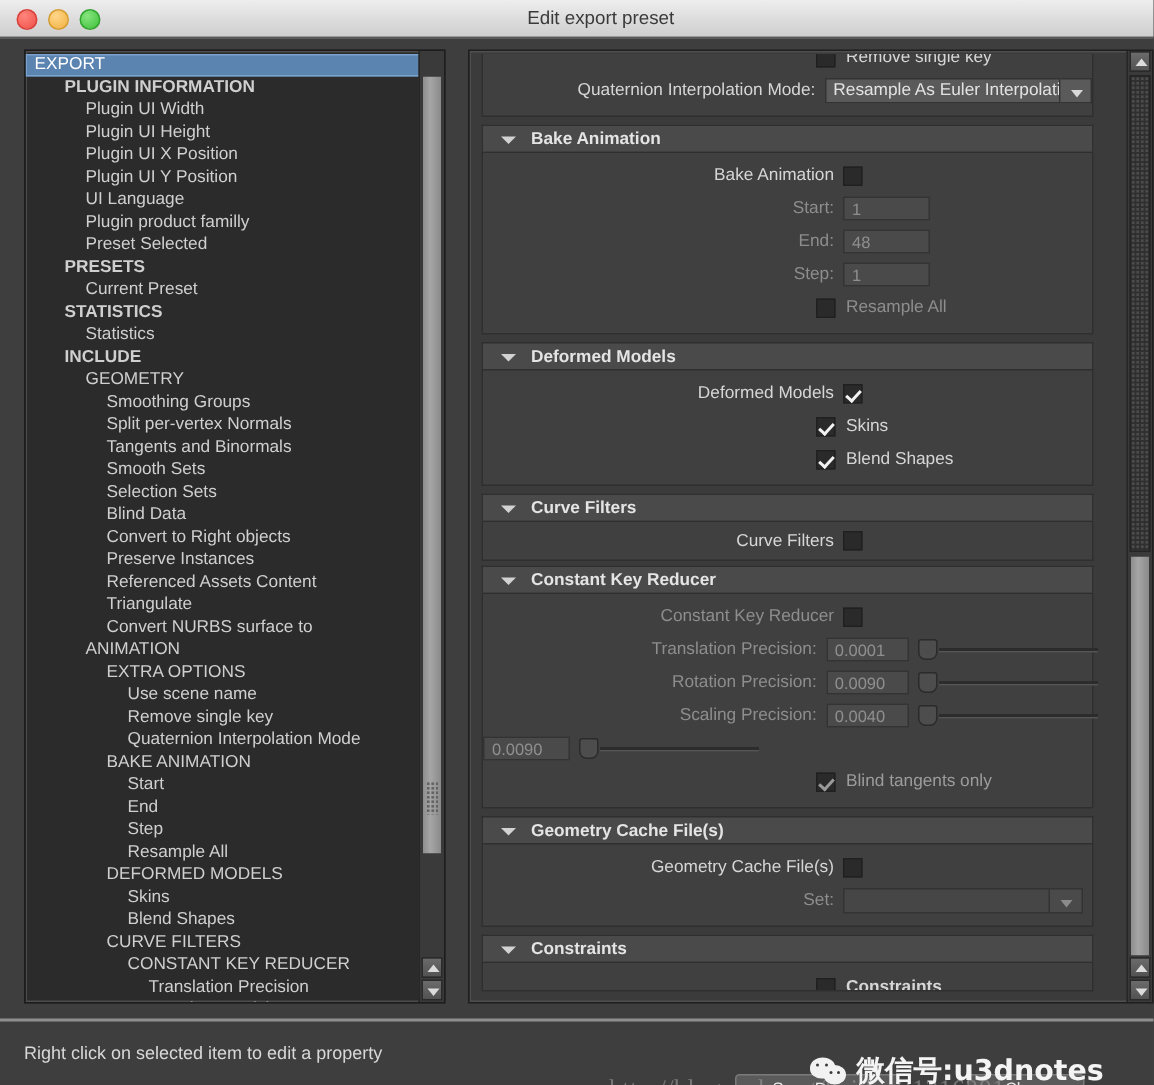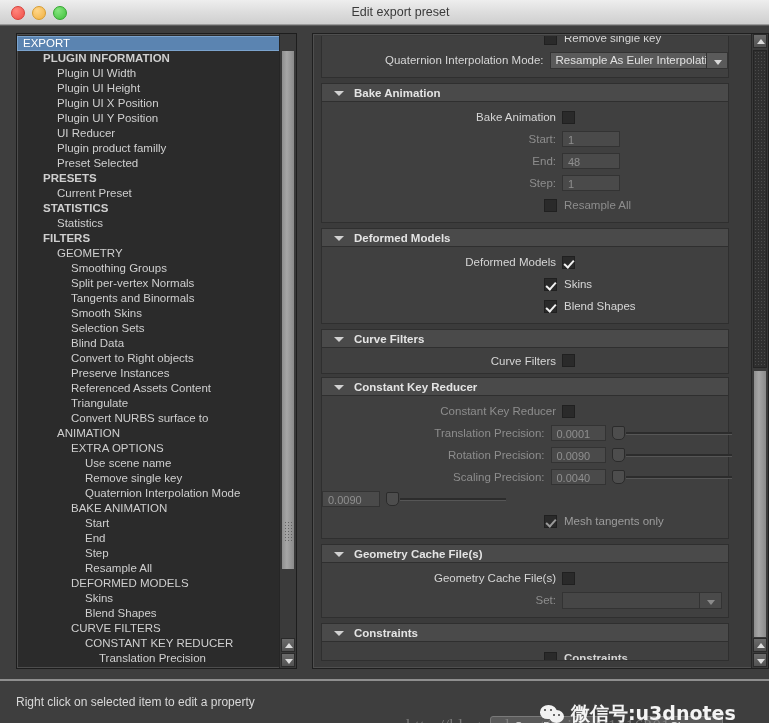--- a/index.html
+++ b/index.html
@@ -200,33 +200,33 @@
   <div id="dialog">
 
     <div id="tree-panel">
       <div id="tree-list">
           <div class="tree-row lvl0 selected">EXPORT</div>
           <div class="tree-row lvl1">PLUGIN INFORMATION</div>
           <div class="tree-row lvl2">Plugin UI Width</div>
           <div class="tree-row lvl2">Plugin UI Height</div>
           <div class="tree-row lvl2">Plugin UI X Position</div>
           <div class="tree-row lvl2">Plugin UI Y Position</div>
-          <div class="tree-row lvl2">UI Reducer</div>
+          <div class="tree-row lvl2">UI Language</div>
           <div class="tree-row lvl2">Plugin product familly</div>
           <div class="tree-row lvl2">Preset Selected</div>
           <div class="tree-row lvl1">PRESETS</div>
           <div class="tree-row lvl2">Current Preset</div>
           <div class="tree-row lvl1">STATISTICS</div>
           <div class="tree-row lvl2">Statistics</div>
-          <div class="tree-row lvl1">FILTERS</div>
+          <div class="tree-row lvl1">INCLUDE</div>
           <div class="tree-row lvl2">GEOMETRY</div>
           <div class="tree-row lvl3">Smoothing Groups</div>
           <div class="tree-row lvl3">Split per-vertex Normals</div>
           <div class="tree-row lvl3">Tangents and Binormals</div>
-          <div class="tree-row lvl3">Smooth Skins</div>
+          <div class="tree-row lvl3">Smooth Sets</div>
           <div class="tree-row lvl3">Selection Sets</div>
           <div class="tree-row lvl3">Blind Data</div>
           <div class="tree-row lvl3">Convert to Right objects</div>
           <div class="tree-row lvl3">Preserve Instances</div>
           <div class="tree-row lvl3">Referenced Assets Content</div>
           <div class="tree-row lvl3">Triangulate</div>
           <div class="tree-row lvl3">Convert NURBS surface to</div>
           <div class="tree-row lvl2">ANIMATION</div>
           <div class="tree-row lvl3">EXTRA OPTIONS</div>
           <div class="tree-row lvl4">Use scene name</div>
@@ -383,21 +383,21 @@
               <div class="row">
                 <span class="tfield">0.0090</span>
                 <span class="slider">
                   <span class="track"></span>
                     <span class="knob"></span>
                 </span>
               </div>
               <div class="row">
                 <div class="lbl" style="width:216px;"></div>
                 <span class="chk on dim"></span>
-                <span style="margin-left:7px;color:#9c9c9c;">Mesh tangents only</span>
+                <span style="margin-left:7px;color:#9c9c9c;">Blind tangents only</span>
               </div>
             </div>
           </div>
 
           <div class="grp" style="margin-top:5px;">
             <div class="grp-head">
               <span class="tri"></span>
               <span>Geometry Cache File(s)</span>
             </div>
             <div class="grp-body">

